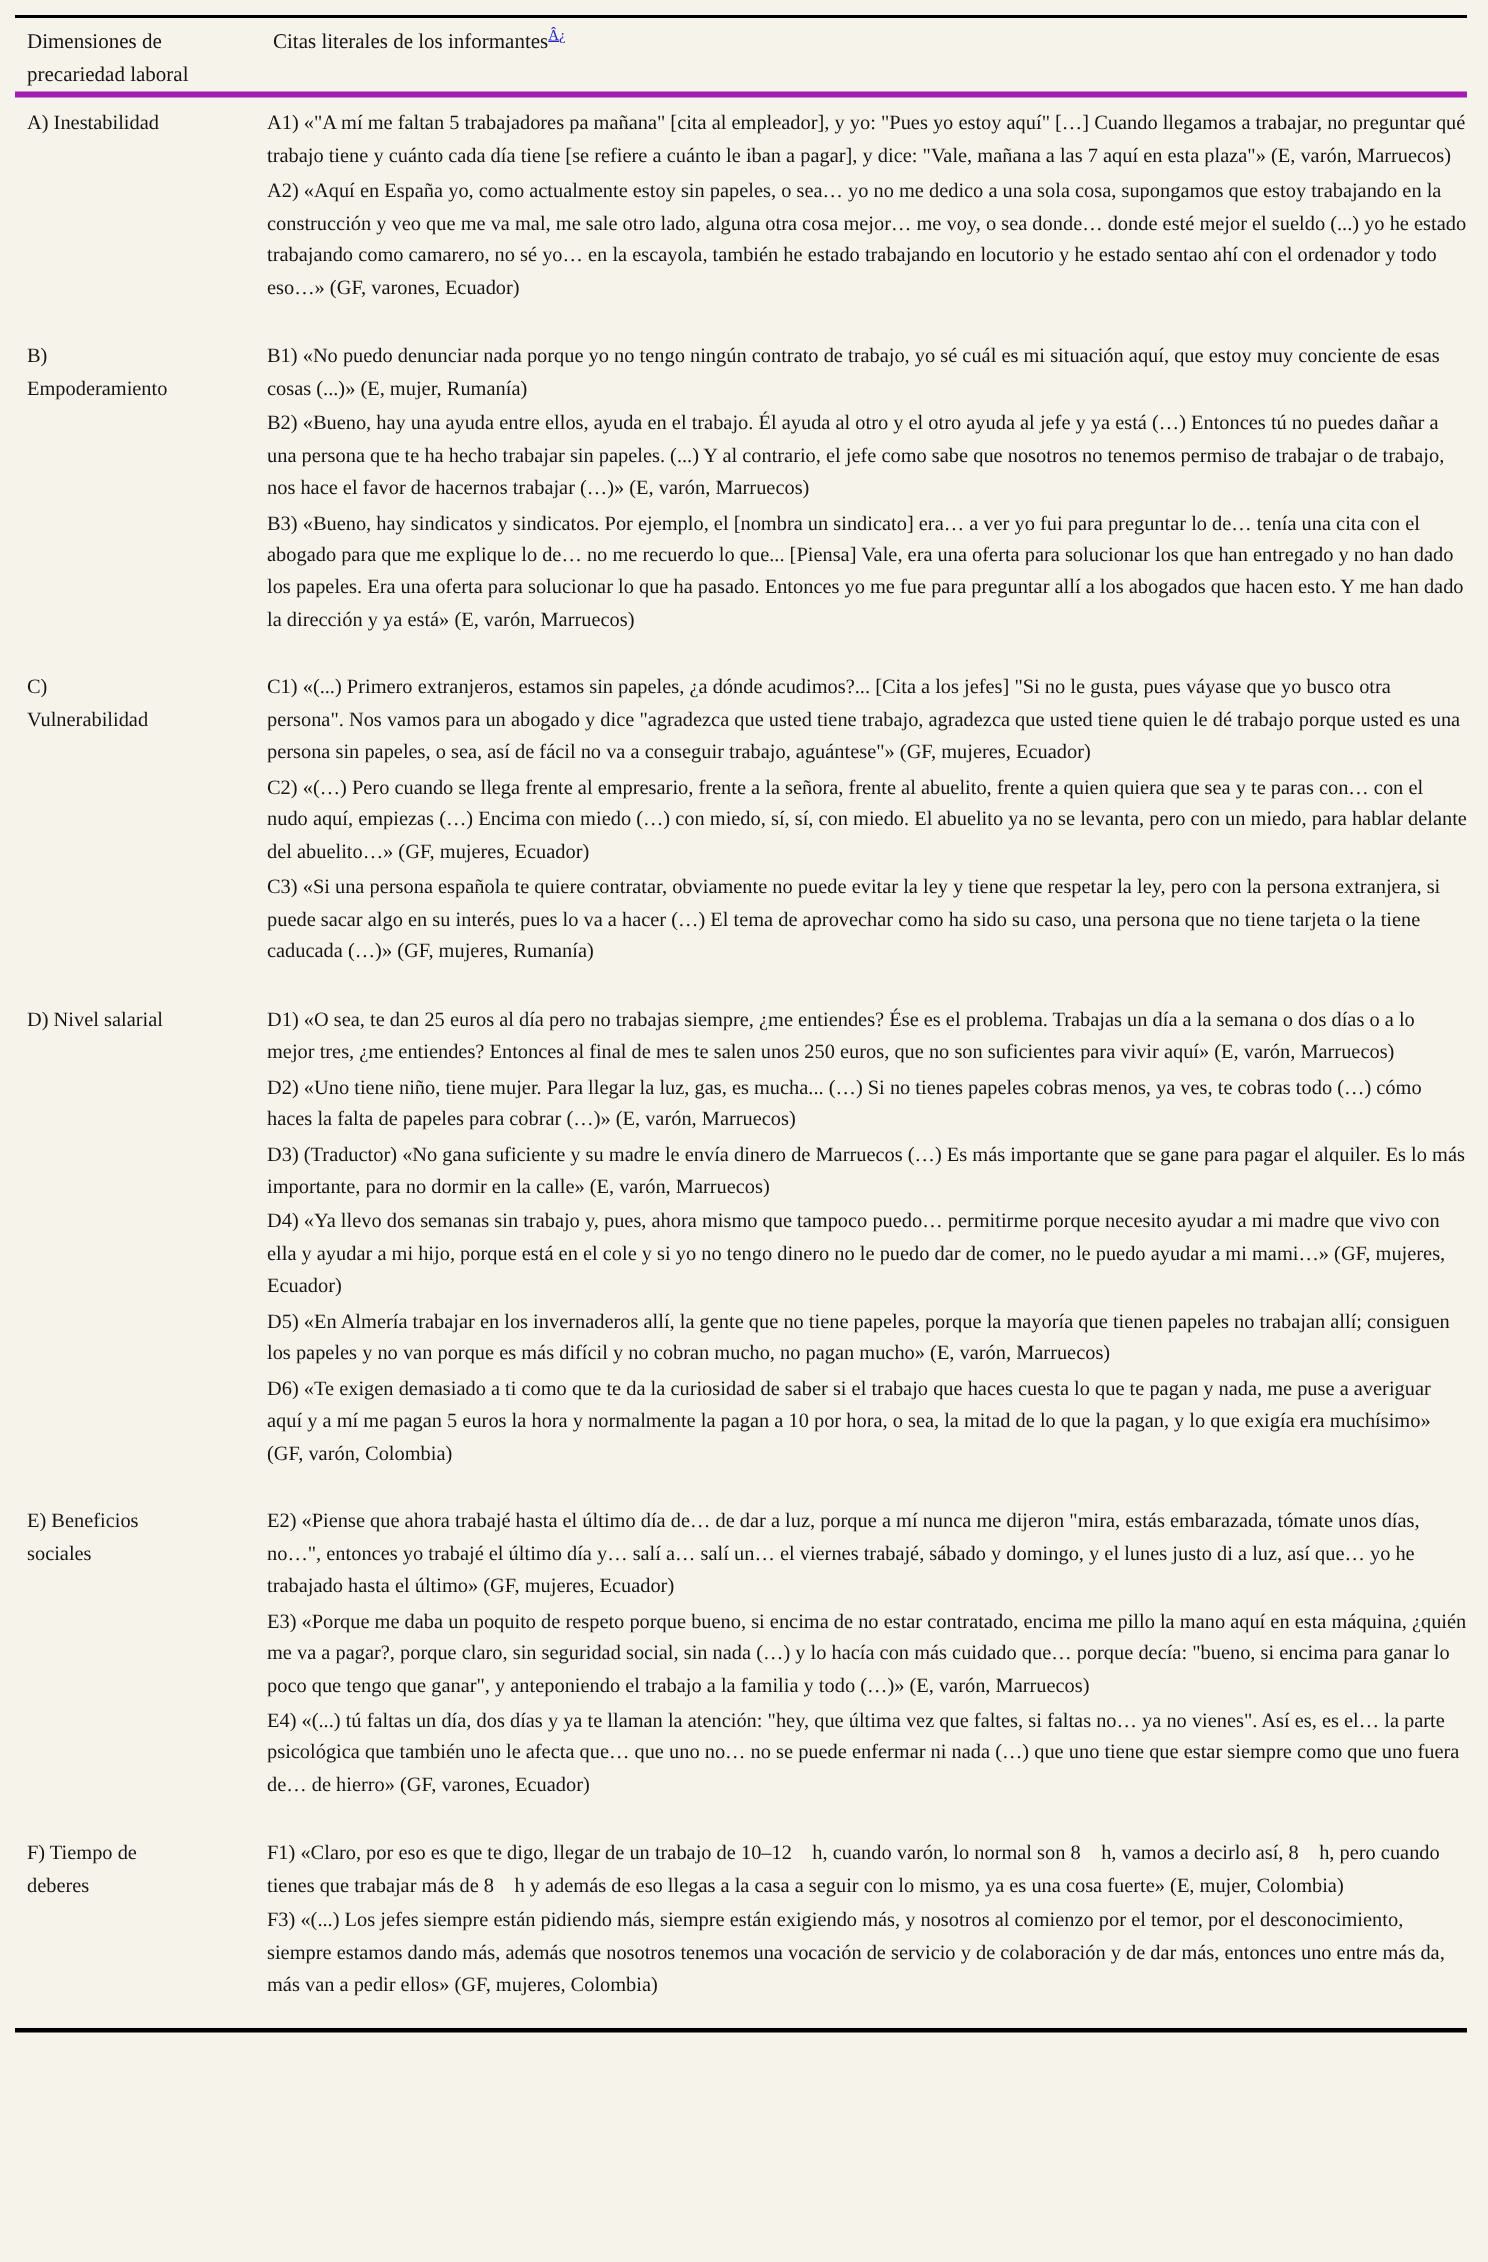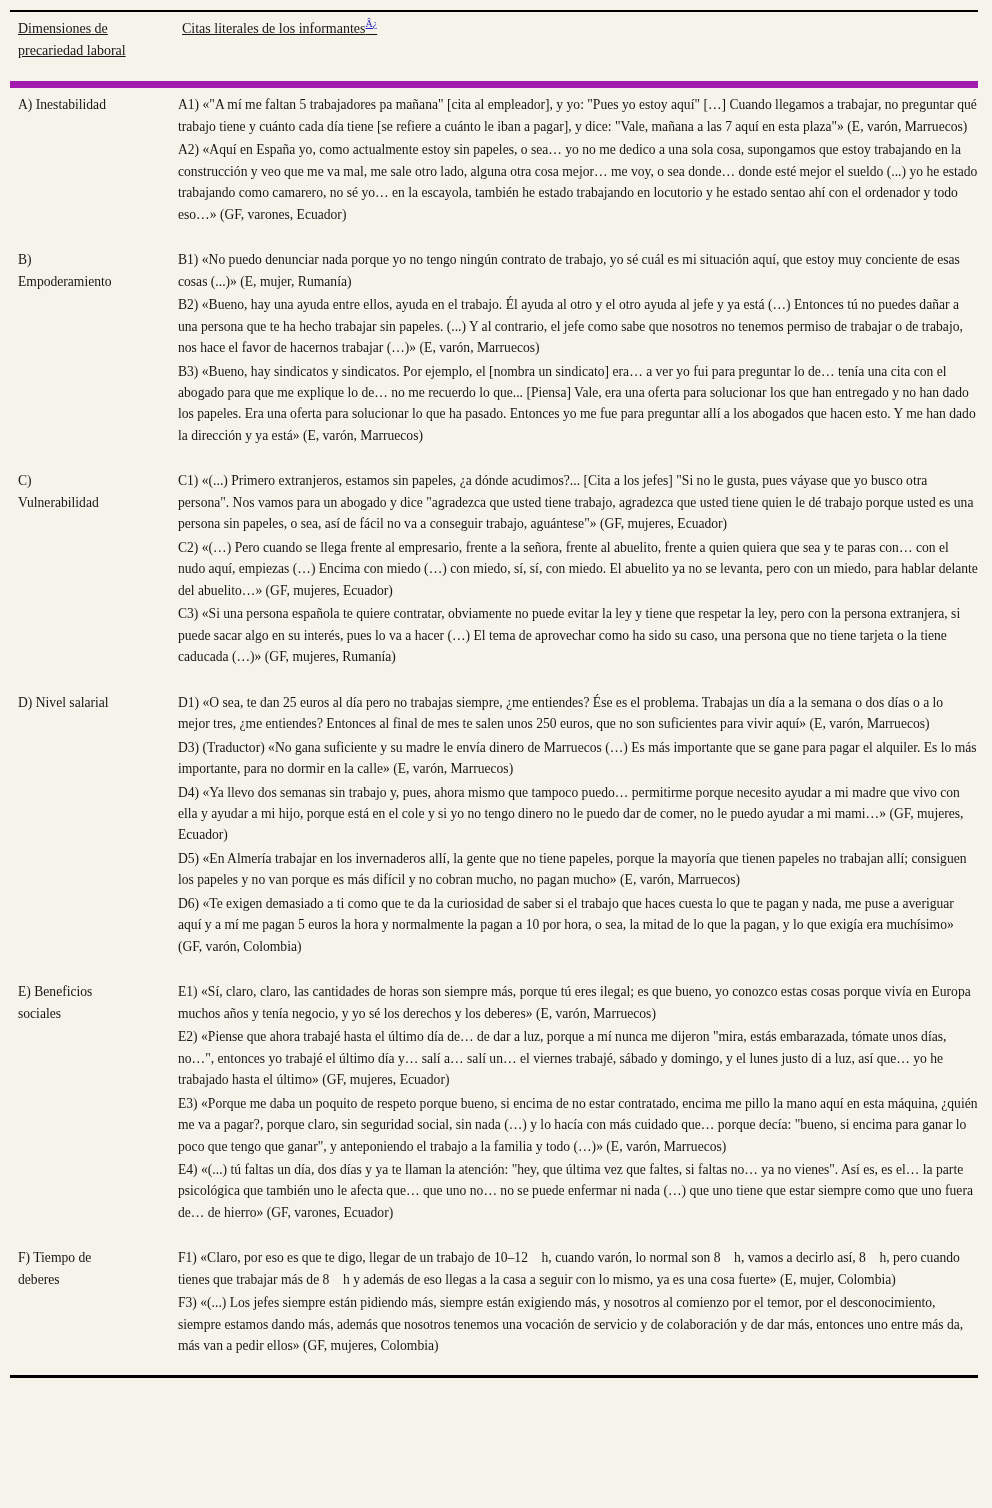--- a/index.html
+++ b/index.html
@@ -18,25 +18,24 @@
   }
   .ptable {
     width: 100%;
     border-top: 2px solid #000;
     border-bottom: 3px solid #000;
   }
   .thead {
     display: grid;
     grid-template-columns: 152px 1fr;
     column-gap: 12px;
-    padding: 6px 0 20px 8px;
-    border-bottom: 7px solid #a21caf;
+    padding: 6px 0 0 8px;
+    border-bottom: 4px solid #a21caf;
     font-size: 14px;
     line-height: 1.55;
-    text-decoration: underline;
   }
   .th-dim {
     white-space: pre-line;
   }
   .tbody {
     font-size: 13.6px;
     line-height: 1.58;
   }
   .trow {
     display: grid;
@@ -96,31 +95,31 @@
           <div class="quote-cell">
             <p class="quote">C1) «(...) Primero extranjeros, estamos sin papeles, ¿a dónde acudimos?... [Cita a los jefes] "Si no le gusta, pues váyase que yo busco otra persona". Nos vamos para un abogado y dice "agradezca que usted tiene trabajo, agradezca que usted tiene quien le dé trabajo porque usted es una persona sin papeles, o sea, así de fácil no va a conseguir trabajo, aguántese"» (GF, mujeres, Ecuador)</p>
             <p class="quote">C2) «(…) Pero cuando se llega frente al empresario, frente a la señora, frente al abuelito, frente a quien quiera que sea y te paras con… con el nudo aquí, empiezas (…) Encima con miedo (…) con miedo, sí, sí, con miedo. El abuelito ya no se levanta, pero con un miedo, para hablar delante del abuelito…» (GF, mujeres, Ecuador)</p>
             <p class="quote">C3) «Si una persona española te quiere contratar, obviamente no puede evitar la ley y tiene que respetar la ley, pero con la persona extranjera, si puede sacar algo en su interés, pues lo va a hacer (…) El tema de aprovechar como ha sido su caso, una persona que no tiene tarjeta o la tiene caducada (…)» (GF, mujeres, Rumanía)</p>
           </div>
         </div>
         <div class="trow">
           <div class="dim-cell">D) Nivel salarial</div>
           <div class="quote-cell">
             <p class="quote">D1) «O sea, te dan 25 euros al día pero no trabajas siempre, ¿me entiendes? Ése es el problema. Trabajas un día a la semana o dos días o a lo mejor tres, ¿me entiendes? Entonces al final de mes te salen unos 250 euros, que no son suficientes para vivir aquí» (E, varón, Marruecos)</p>
+            <p class="quote">D2) «Uno tiene niño, tiene mujer. Para llegar la luz, gas, es mucha... (…) Si no tienes papeles cobras menos, ya ves, te cobras todo (…) cómo haces la falta de papeles para cobrar (…)» (E, varón, Marruecos)</p>
             <p class="quote">D3) (Traductor) «No gana suficiente y su madre le envía dinero de Marruecos (…) Es más importante que se gane para pagar el alquiler. Es lo más importante, para no dormir en la calle» (E, varón, Marruecos)</p>
             <p class="quote">D4) «Ya llevo dos semanas sin trabajo y, pues, ahora mismo que tampoco puedo… permitirme porque necesito ayudar a mi madre que vivo con ella y ayudar a mi hijo, porque está en el cole y si yo no tengo dinero no le puedo dar de comer, no le puedo ayudar a mi mami…» (GF, mujeres, Ecuador)</p>
             <p class="quote">D5) «En Almería trabajar en los invernaderos allí, la gente que no tiene papeles, porque la mayoría que tienen papeles no trabajan allí; consiguen los papeles y no van porque es más difícil y no cobran mucho, no pagan mucho» (E, varón, Marruecos)</p>
             <p class="quote">D6) «Te exigen demasiado a ti como que te da la curiosidad de saber si el trabajo que haces cuesta lo que te pagan y nada, me puse a averiguar aquí y a mí me pagan 5 euros la hora y normalmente la pagan a 10 por hora, o sea, la mitad de lo que la pagan, y lo que exigía era muchísimo» (GF, varón, Colombia)</p>
           </div>
         </div>
         <div class="trow">
           <div class="dim-cell">E) Beneficios
 sociales</div>
           <div class="quote-cell">
-            <p class="quote">E1) «Sí, claro, claro, las cantidades de horas son siempre más, porque tú eres ilegal; es que bueno, yo conozco estas cosas porque vivía en Europa muchos años y tenía negocio, y yo sé los derechos y los deberes» (E, varón, Marruecos)</p>
             <p class="quote">E2) «Piense que ahora trabajé hasta el último día de… de dar a luz, porque a mí nunca me dijeron "mira, estás embarazada, tómate unos días, no…", entonces yo trabajé el último día y… salí a… salí un… el viernes trabajé, sábado y domingo, y el lunes justo di a luz, así que… yo he trabajado hasta el último» (GF, mujeres, Ecuador)</p>
             <p class="quote">E3) «Porque me daba un poquito de respeto porque bueno, si encima de no estar contratado, encima me pillo la mano aquí en esta máquina, ¿quién me va a pagar?, porque claro, sin seguridad social, sin nada (…) y lo hacía con más cuidado que… porque decía: "bueno, si encima para ganar lo poco que tengo que ganar", y anteponiendo el trabajo a la familia y todo (…)» (E, varón, Marruecos)</p>
             <p class="quote">E4) «(...) tú faltas un día, dos días y ya te llaman la atención: "hey, que última vez que faltes, si faltas no… ya no vienes". Así es, es el… la parte psicológica que también uno le afecta que… que uno no… no se puede enfermar ni nada (…) que uno tiene que estar siempre como que uno fuera de… de hierro» (GF, varones, Ecuador)</p>
           </div>
         </div>
         <div class="trow">
           <div class="dim-cell">F) Tiempo de
 deberes</div>
           <div class="quote-cell">
             <p class="quote">F1) «Claro, por eso es que te digo, llegar de un trabajo de 10–12&nbsp;&nbsp;&nbsp;&nbsp;h, cuando varón, lo normal son 8&nbsp;&nbsp;&nbsp;&nbsp;h, vamos a decirlo así, 8&nbsp;&nbsp;&nbsp;&nbsp;h, pero cuando tienes que trabajar más de 8&nbsp;&nbsp;&nbsp;&nbsp;h y además de eso llegas a la casa a seguir con lo mismo, ya es una cosa fuerte» (E, mujer, Colombia)</p>

